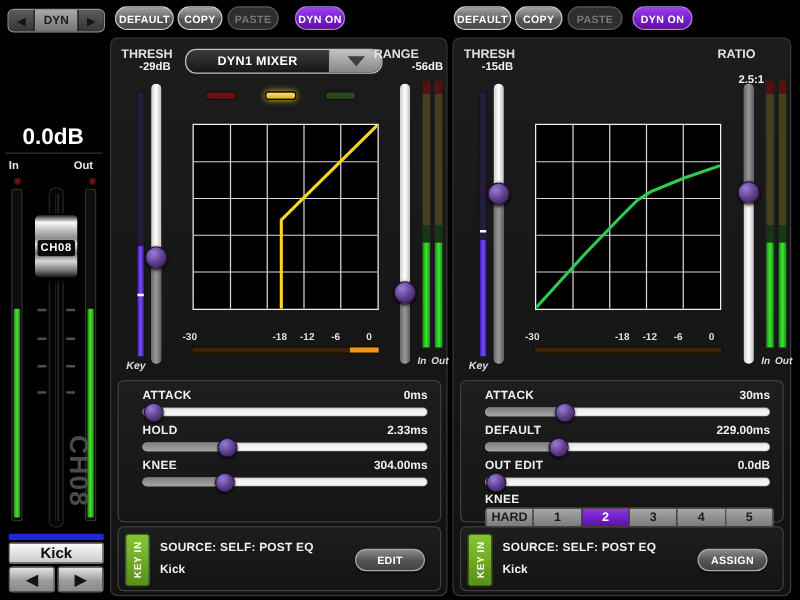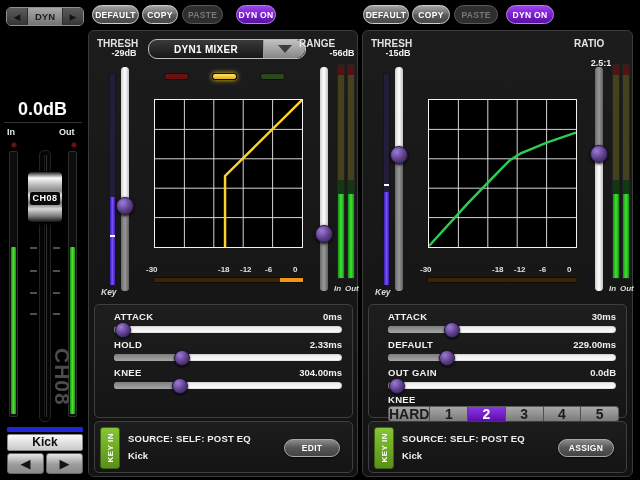--- a/index.html
+++ b/index.html
@@ -120,21 +120,21 @@
         background:linear-gradient(180deg,#e8e8e8,#fdfdfd); box-shadow:0 0 1px #000 inset; }
   .htrack .gfill { position:absolute; left:0; top:0; bottom:0; border-radius:3.5px 0 0 3.5px;
         background:linear-gradient(180deg,#7e7e7e,#a5a5a5); }
   .hknob { position:absolute; top:-4.5px; width:16px; height:16px; border-radius:50%;
         background:radial-gradient(circle at 35% 30%,#9a7cd8,#5a3b85 55%,#2e1c4a 100%);
         border:1px solid #20133a; box-shadow:0 1px 2px #000; }
 
   .knee-seg { position:absolute; left:19px; top:101px; width:231px; height:16px; display:flex;
         border:1px solid #5a5a5a; border-radius:3px; overflow:hidden; }
   .knee-seg .kcell { flex:1; background:linear-gradient(180deg,#a8a8a8,#7b7b7b);
-        border-right:1px solid #4f4f4f; color:#1c1c1c; font-size:14px; font-weight:bold;
+        border-right:1px solid #4f4f4f; color:#1c1c1c; font-size:10px; font-weight:bold;
         display:flex; align-items:center; justify-content:center; }
   .knee-seg .kcell:last-child { border-right:none; }
   .knee-seg .kcell.sel { background:linear-gradient(180deg,#8d35e8,#5c0fa6); color:#fff; }
 
   .keyinbox { position:absolute; left:5px; top:390px; width:259px; height:52px;
         border:1px solid #3f3f3f; border-radius:5px; background:linear-gradient(180deg,#1d1d1d,#141414); }
   .keytab { position:absolute; left:5px; top:5px; width:20px; height:42px; border-radius:3px;
         background:linear-gradient(180deg,#86c633,#598f1a); border:1px solid #3c6410;
         display:flex; align-items:center; justify-content:center; }
   .keytab span { writing-mode:vertical-rl; transform:rotate(180deg); color:#fff; font-size:8px; font-weight:bold; letter-spacing:.5px; }
@@ -385,21 +385,21 @@
       <div class="htrack" style="top:21px;">
         <div class="gfill" style="width: 28%;"></div>
         <div class="hknob" style="left: calc(28% - 8px);"></div>
       </div>
       <div class="prow-label" style="top:34px;">DEFAULT</div>
       <div class="prow-value" style="top:34px;">229.00ms</div>
       <div class="htrack" style="top:49px;">
         <div class="gfill" style="width: 26%;"></div>
         <div class="hknob" style="left: calc(26% - 8px);"></div>
       </div>
-      <div class="prow-label" style="top:62px;">OUT GAIN</div>
+      <div class="prow-label" style="top:62px;">OUT EDIT</div>
       <div class="prow-value" style="top:62px;">0.0dB</div>
       <div class="htrack" style="top:77px;">
         <div class="gfill" style="width: 4%;"></div>
         <div class="hknob" style="left: calc(4% - 8px);"></div>
       </div>
       <div class="prow-label" style="top:89px;">KNEE</div>
       <div class="knee-seg">
         <div class="kcell">HARD</div>
         <div class="kcell">1</div>
         <div class="kcell sel">2</div>

